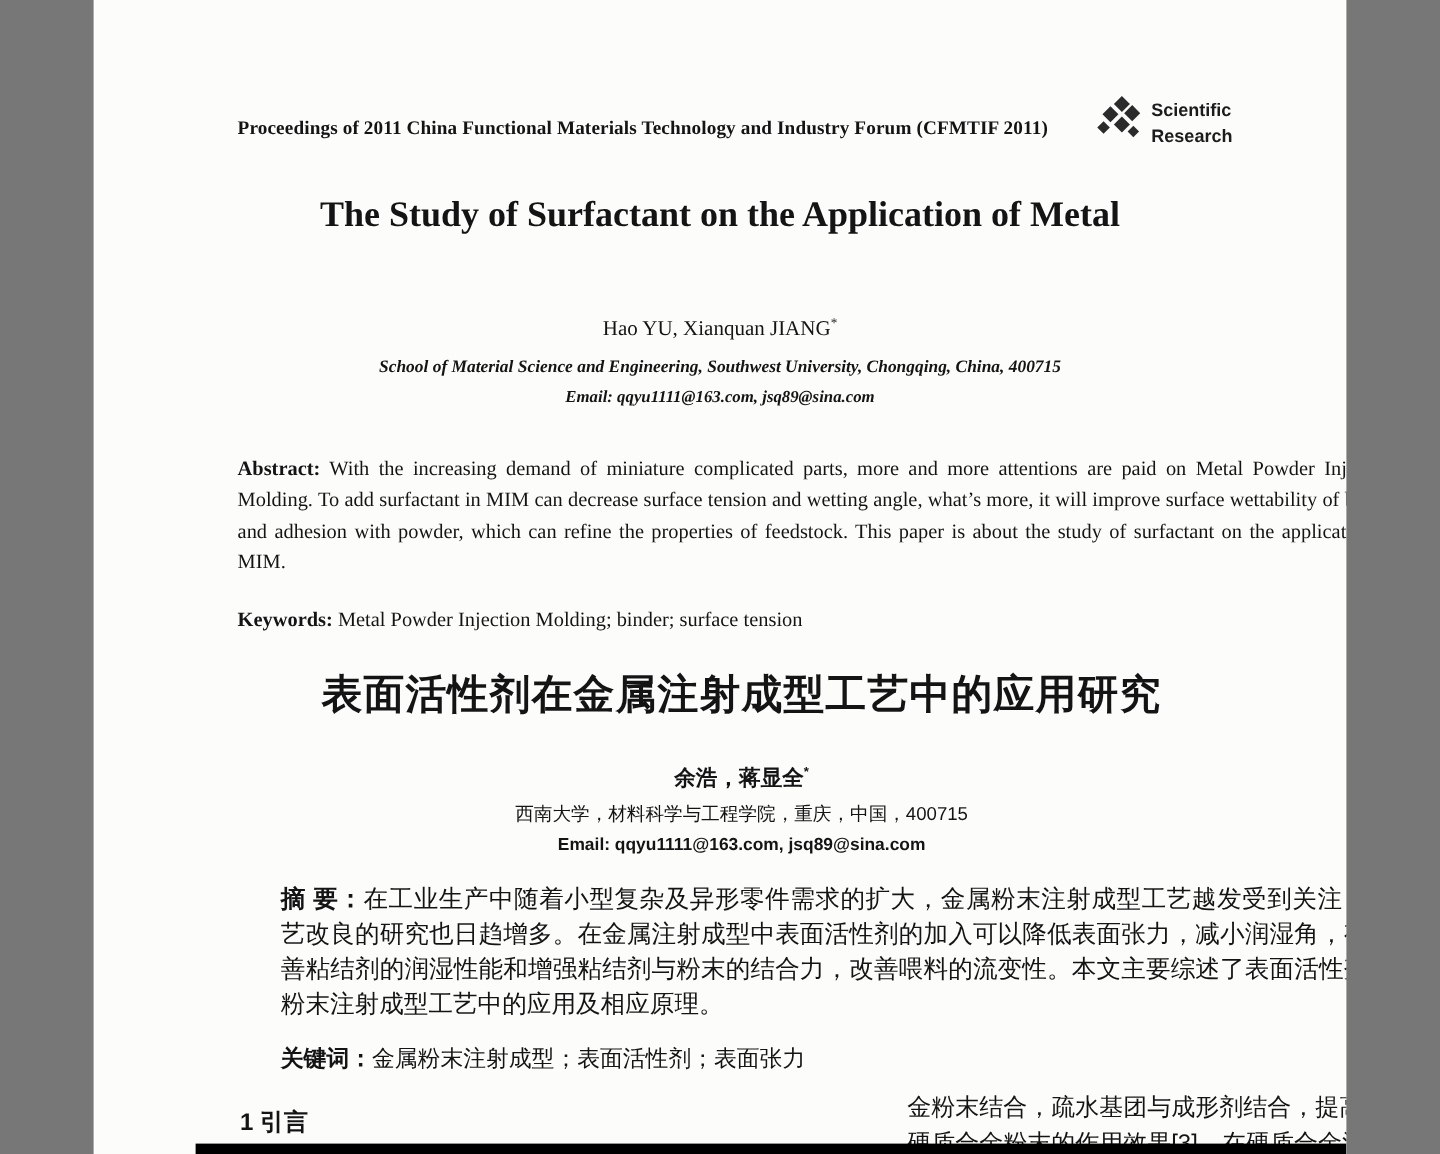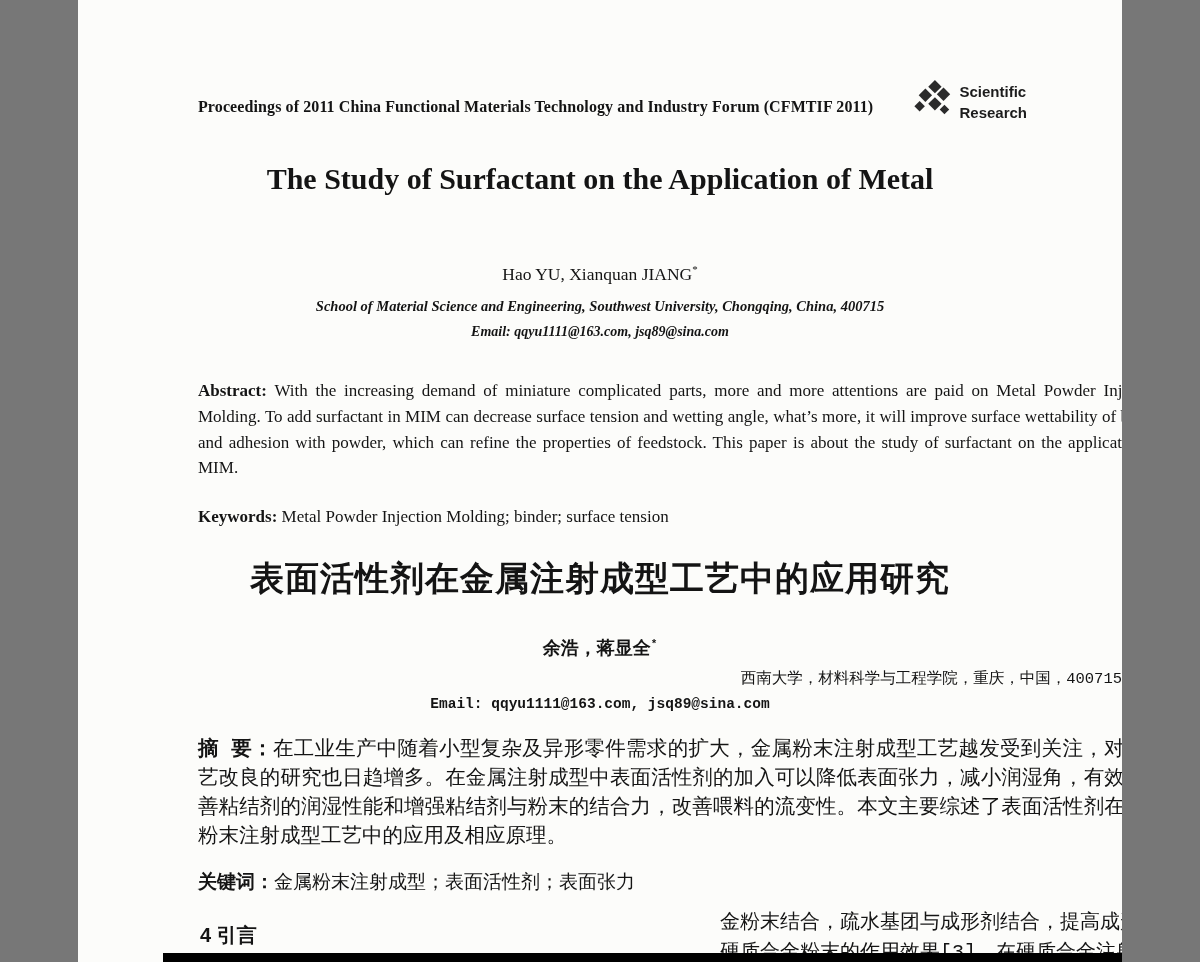--- a/index.html
+++ b/index.html
@@ -44,32 +44,32 @@
   .en-abstract {
     position:absolute; top:378px; left:120px; width:966px;
     font-size:17px; line-height:25.8px; text-align:justify;
   }
   .en-keywords {
     position:absolute; top:507px; left:120px; width:966px;
     font-size:17px;
   }
   .bold { font-weight:bold; }
   
-  .cn { font-family:Liberation Mono, monospace; }
+  .cn { font-family:Liberation Sans, sans-serif;padding-left:36px; }
   .cn-title {
     position:absolute; top:556px; left:0; right:0;
     text-align:center; font-size:34px; font-weight:bold; letter-spacing:1px;
   }
   .cn-authors {
     position:absolute; top:636px; left:0; right:0;
     text-align:center; font-size:18px; font-weight:bold;
   }
   .cn-affil {
     position:absolute; top:668px; left:0; right:0;
-    text-align:right; font-size:15.5px;
+    text-align:center; font-size:15.5px;
   }
   .cn-email {
     position:absolute; top:696px; left:0; right:0;
     text-align:center; font-size:14.5px; font-weight:600;
   }
   .cn-abstract {
     position:absolute; top:735px; left:120px; width:968px;
     font-size:20.5px; line-height:29px; text-align:justify;
   }
   .cn-keywords {
@@ -151,21 +151,21 @@
   <div class="cn cn-email">Email: qqyu1111@163.com, jsq89@sina.com</div>
 
   <div class="cn cn-abstract">
     <span class="bold">摘 要：</span><span>在工业生产中随着小型复杂及异形零件需求的扩大，金属粉末注射成型工艺越发受到关注，对其工艺改良的研究也日趋增多。在金属注射成型中表面活性剂的加入可以降低表面张力，减小润湿角，有效地改善粘结剂的润湿性能和增强粘结剂与粉末的结合力，改善喂料的流变性。本文主要综述了表面活性剂在金属粉末注射成型工艺中的应用及相应原理。</span>
   </div>
 
   <div class="cn cn-keywords">
     <span class="bold">关键词：</span><span>金属粉末注射成型；表面活性剂；表面张力</span>
   </div>
 
-  <div class="sec-heading">4 引言</div>
+  <div class="sec-heading">1 引言</div>
 
   <div class="cn right-col">
     <div class="line">金粉末结合，疏水基团与成形剂结合，提高成形剂与</div>
     <div class="line">硬质合金粉末的作用效果[3]，在硬质合金注射工艺中</div>
   </div>
 
   <div class="scan-bar"></div>
 
 </div>
 

